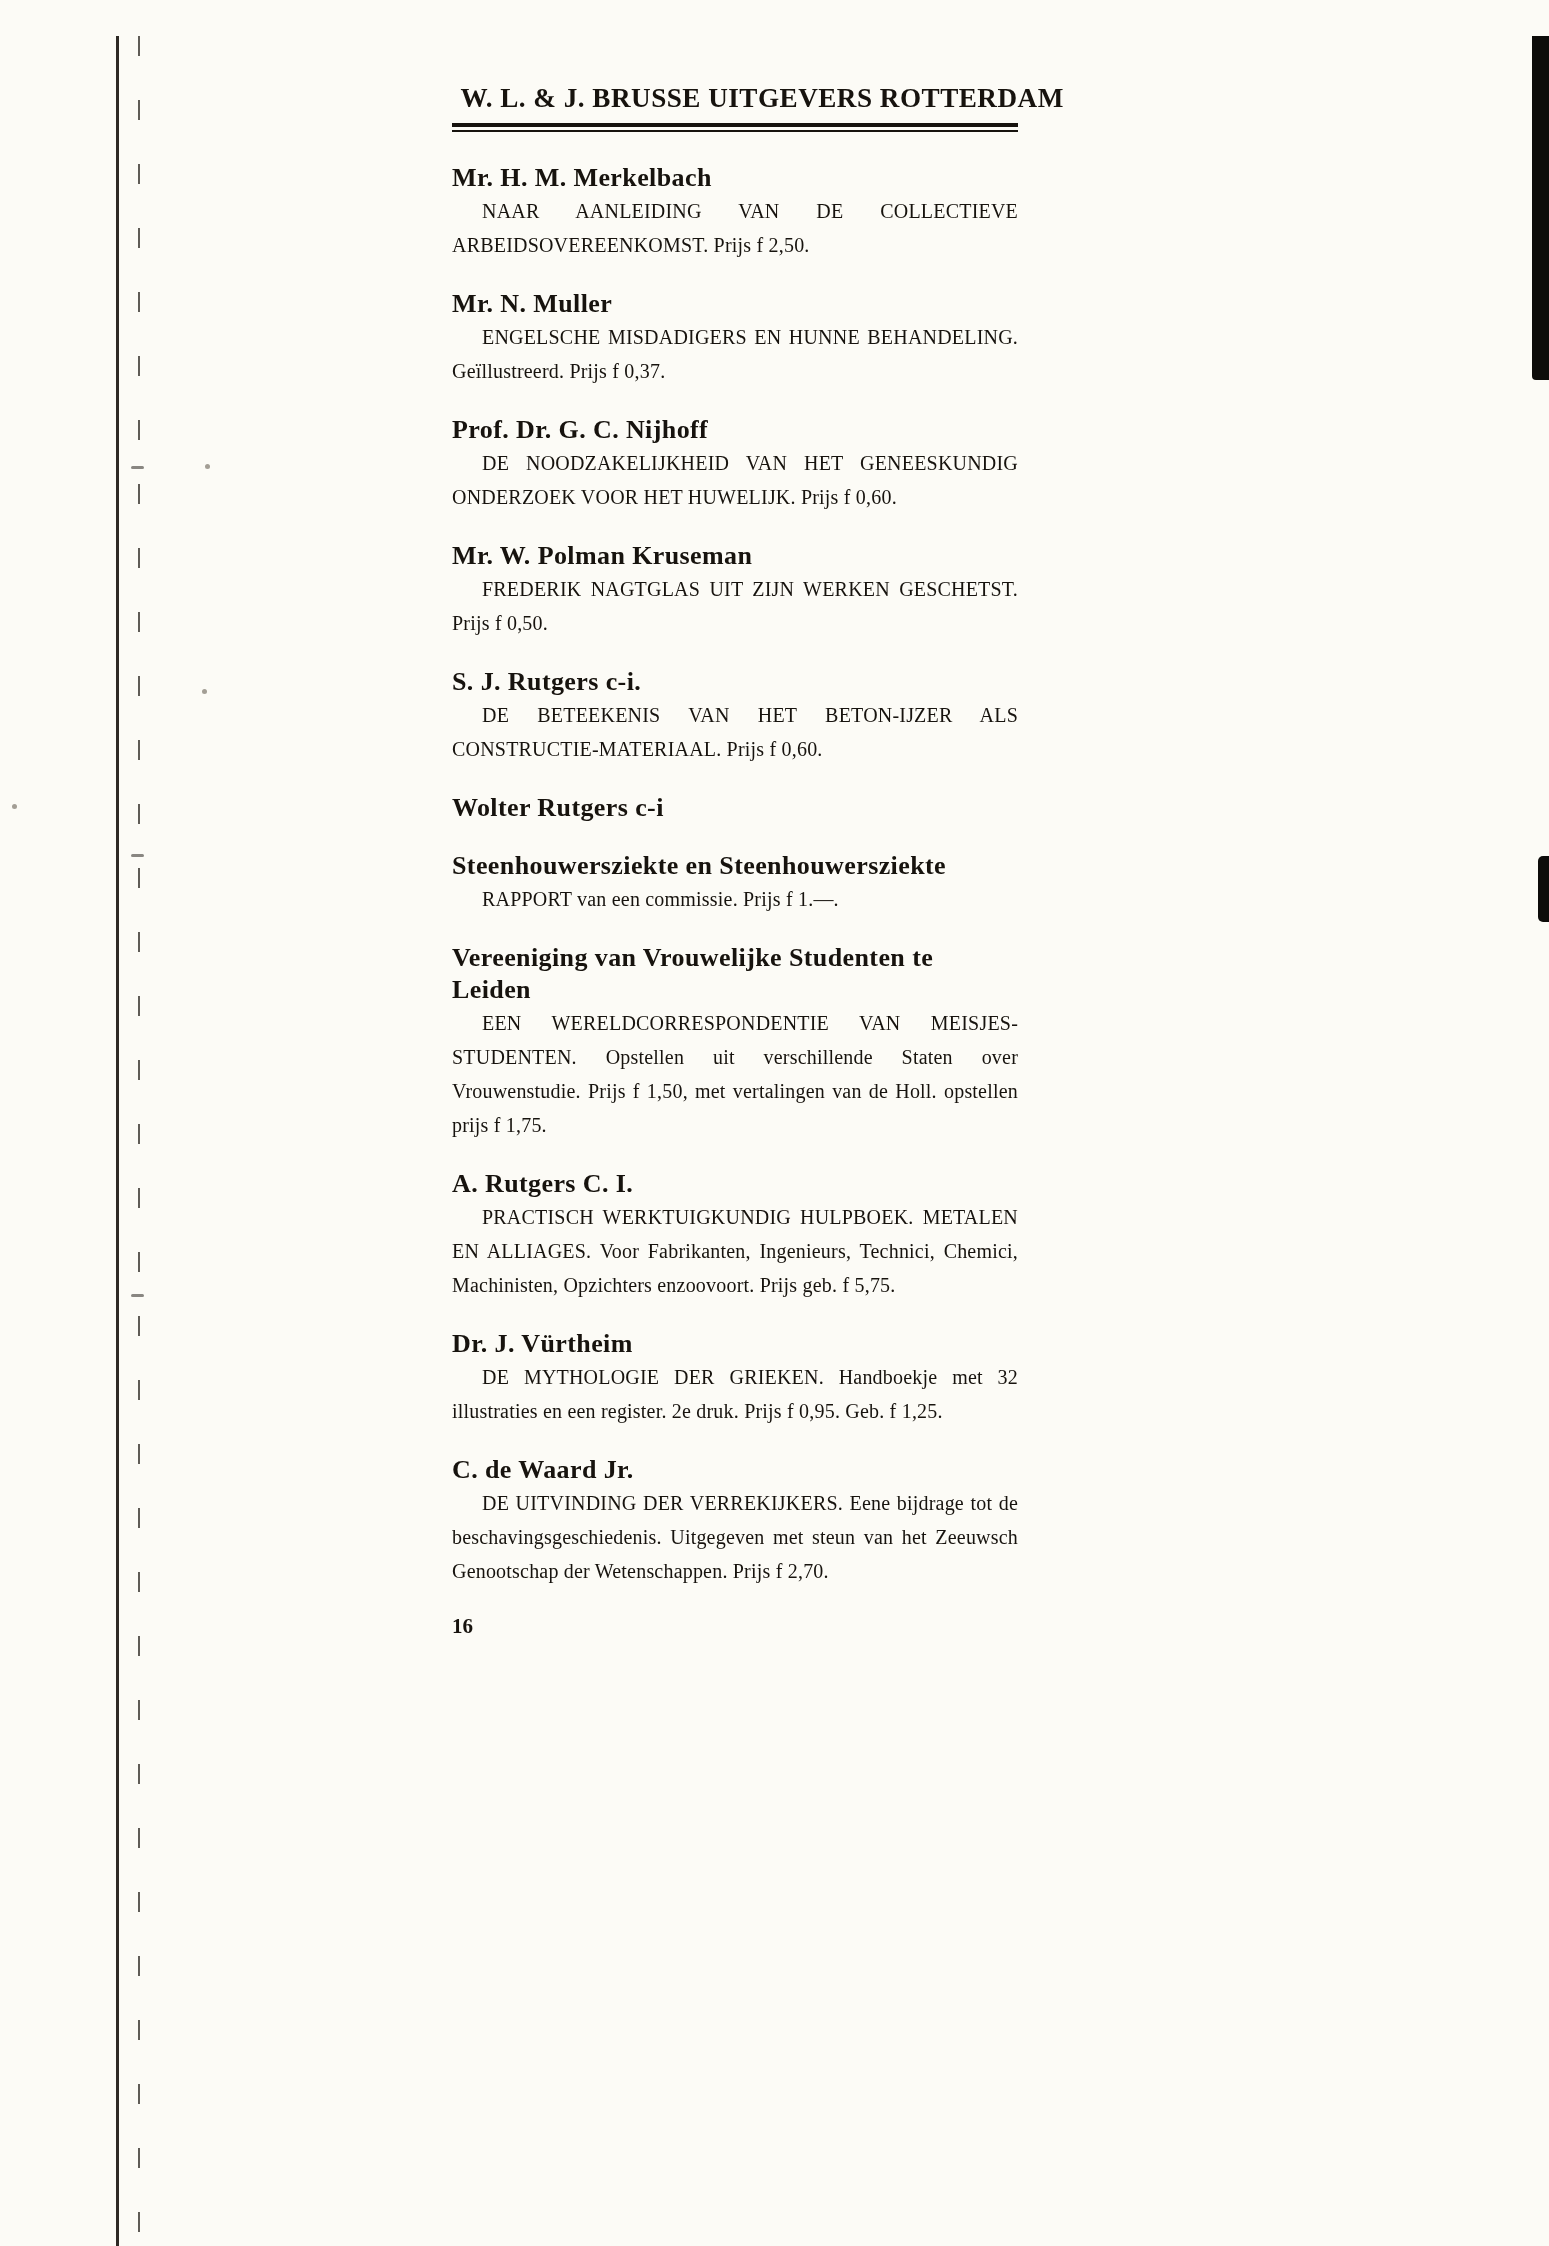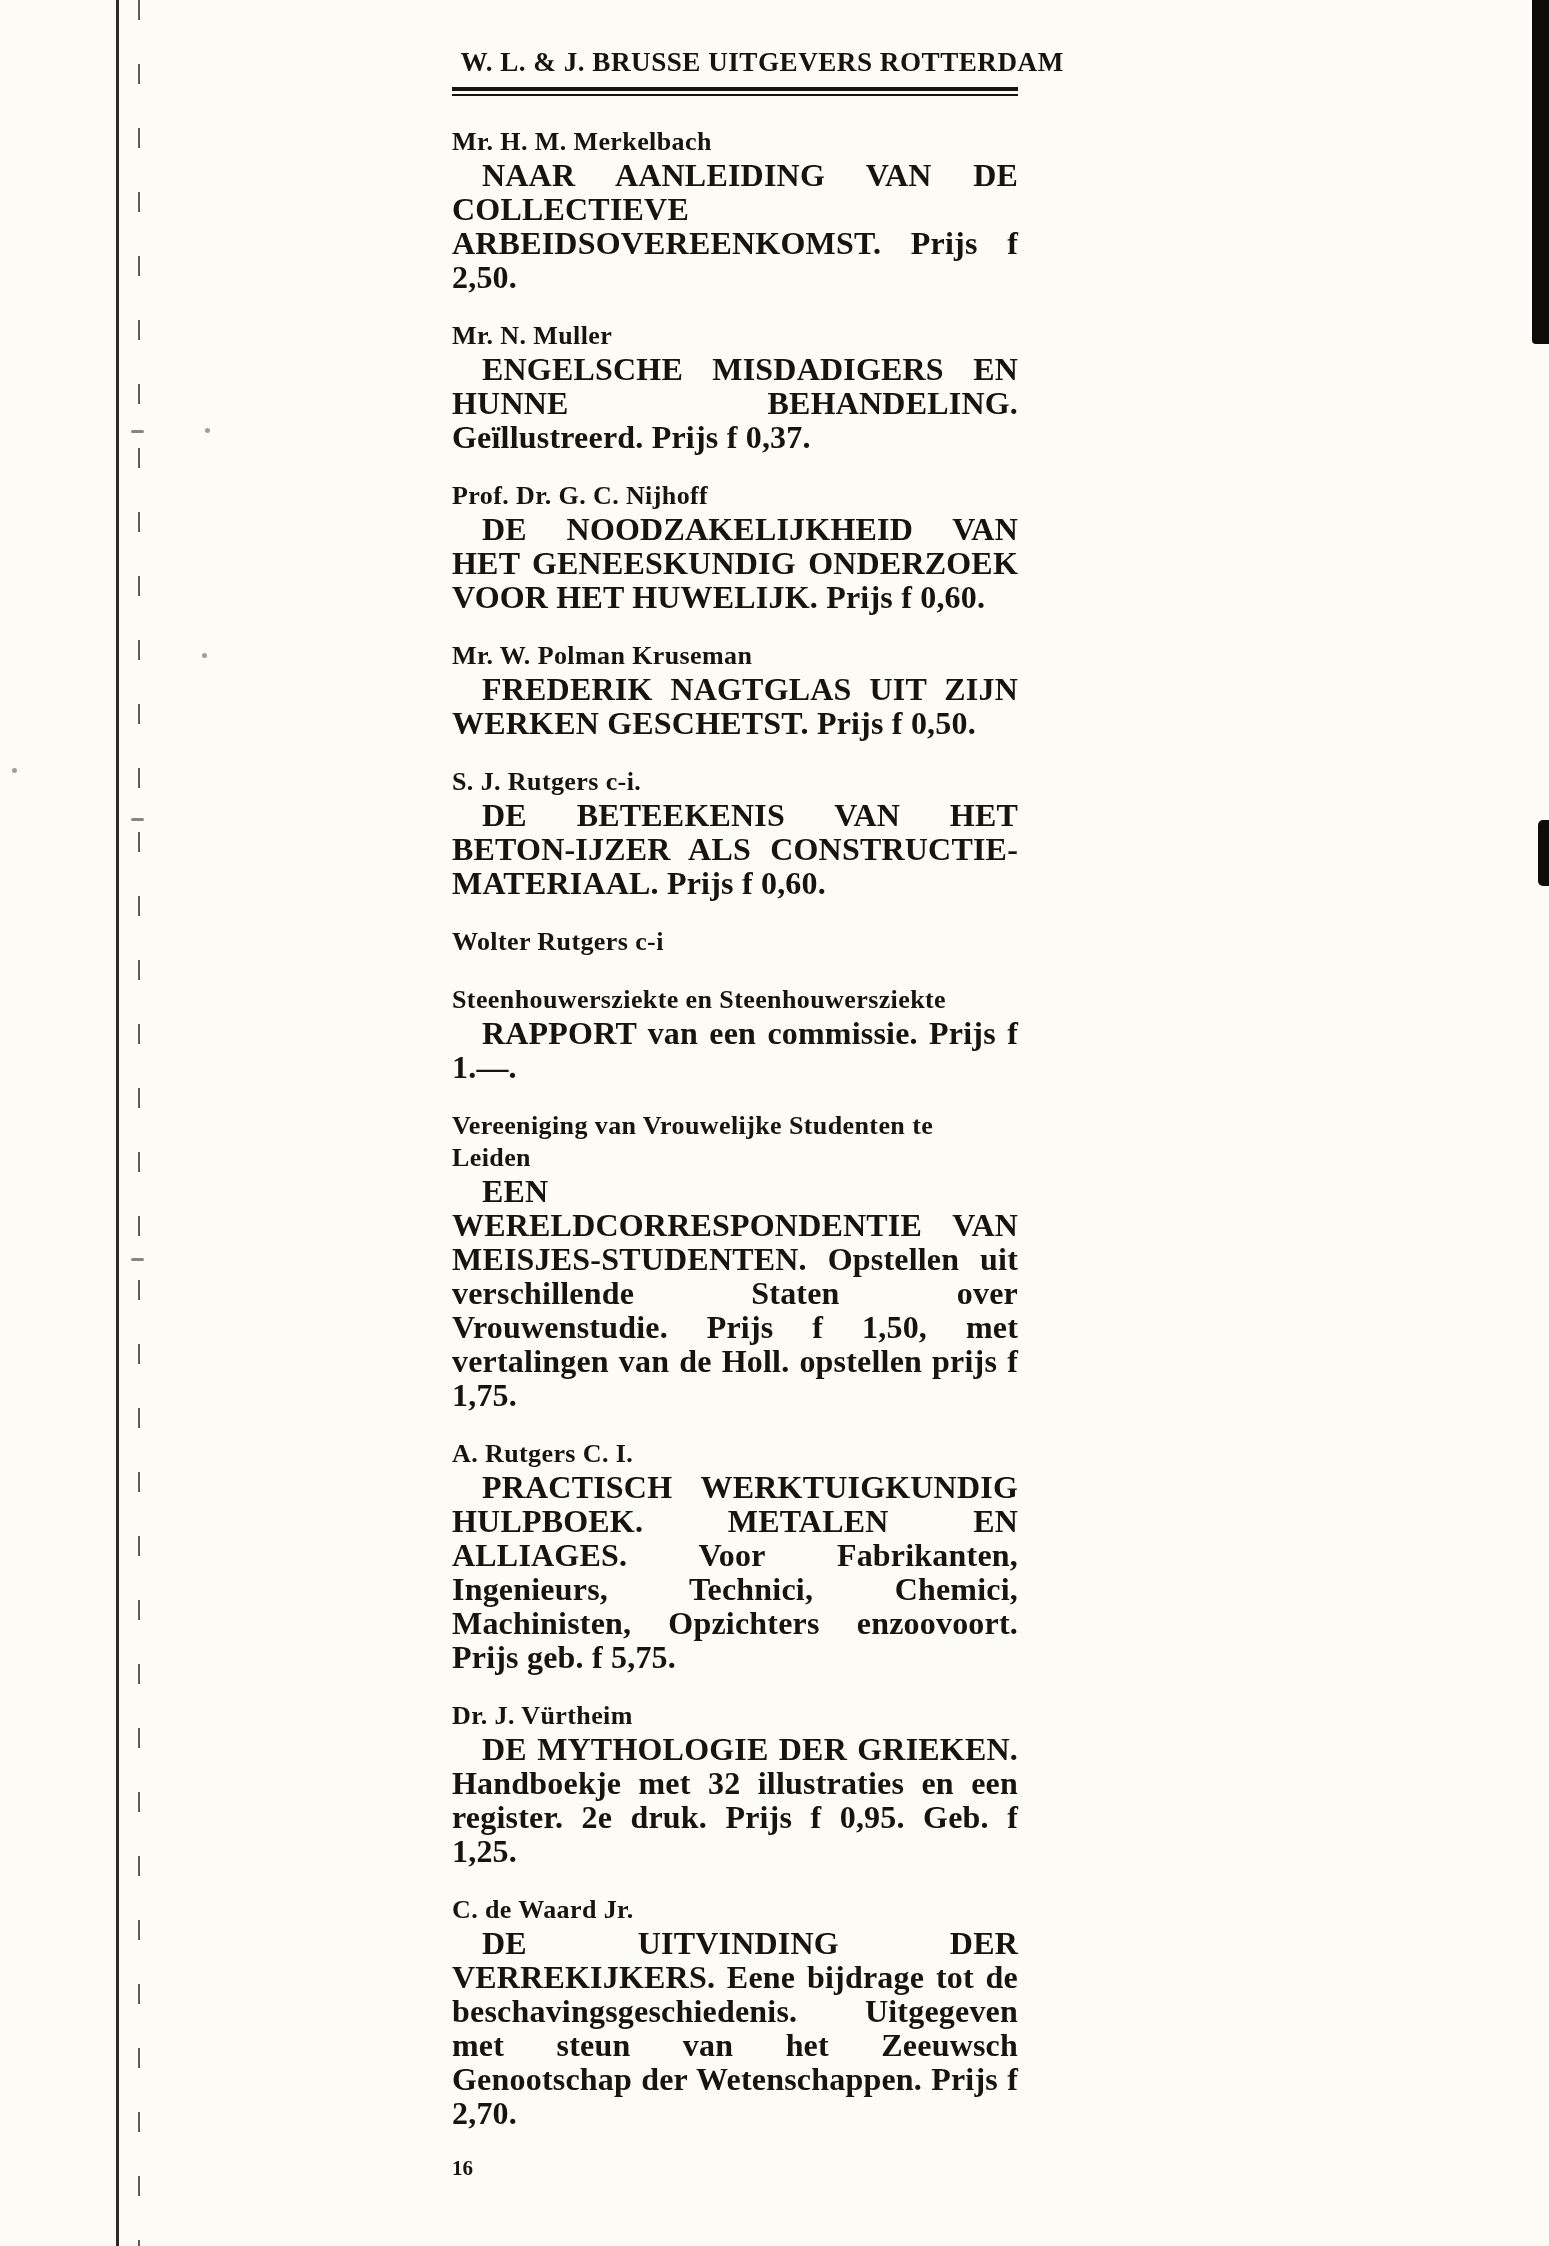--- a/index.html
+++ b/index.html
@@ -4,21 +4,21 @@
 <style>
   * { margin:0; padding:0; box-sizing:border-box; }
   html, body { width:1549px; height:2246px; }
   body {
     position:relative;
     overflow:hidden;
     background:var(--paper, #fcfbf6);
     color:var(--ink, #17130e);
     font-family:"Liberation Serif", "DejaVu Serif", serif;
   }
-  .page { position:absolute; inset:0; }
+  .page { position:absolute; inset:0;margin-top:36px; }
 
   
   .gutter-line-1 {
     position:absolute; left:116px; top:0; bottom:0; width:3px;
     background:#2e2a25;
   }
   .gutter-line-2 {
     position:absolute; left:138px; top:0; bottom:0; width:2px;
     background:repeating-linear-gradient(180deg,
       rgba(42,38,32,.75) 0 20px, rgba(42,38,32,0) 20px 64px);
@@ -58,21 +58,21 @@
     border-top:4px solid var(--ink, #17130e);
     border-bottom:2px solid var(--ink, #17130e);
   }
 
   .entry { margin-bottom:26px; }
   .entry h3 {
     font-size:26px; line-height:32px; font-weight:700;
     letter-spacing:.4px;
   }
   .entry p {
-    font-size:32px; line-height:34px; font-weight:700;
+    font-size:20px; line-height:34px; font-weight:400;
     letter-spacing:.2px;
     text-align:justify; text-indent:30px;
   }
 
   .page-number {
     margin-top:8px; font-size:21px; font-weight:700;
   }
 </style>
 </head>
 <body>

